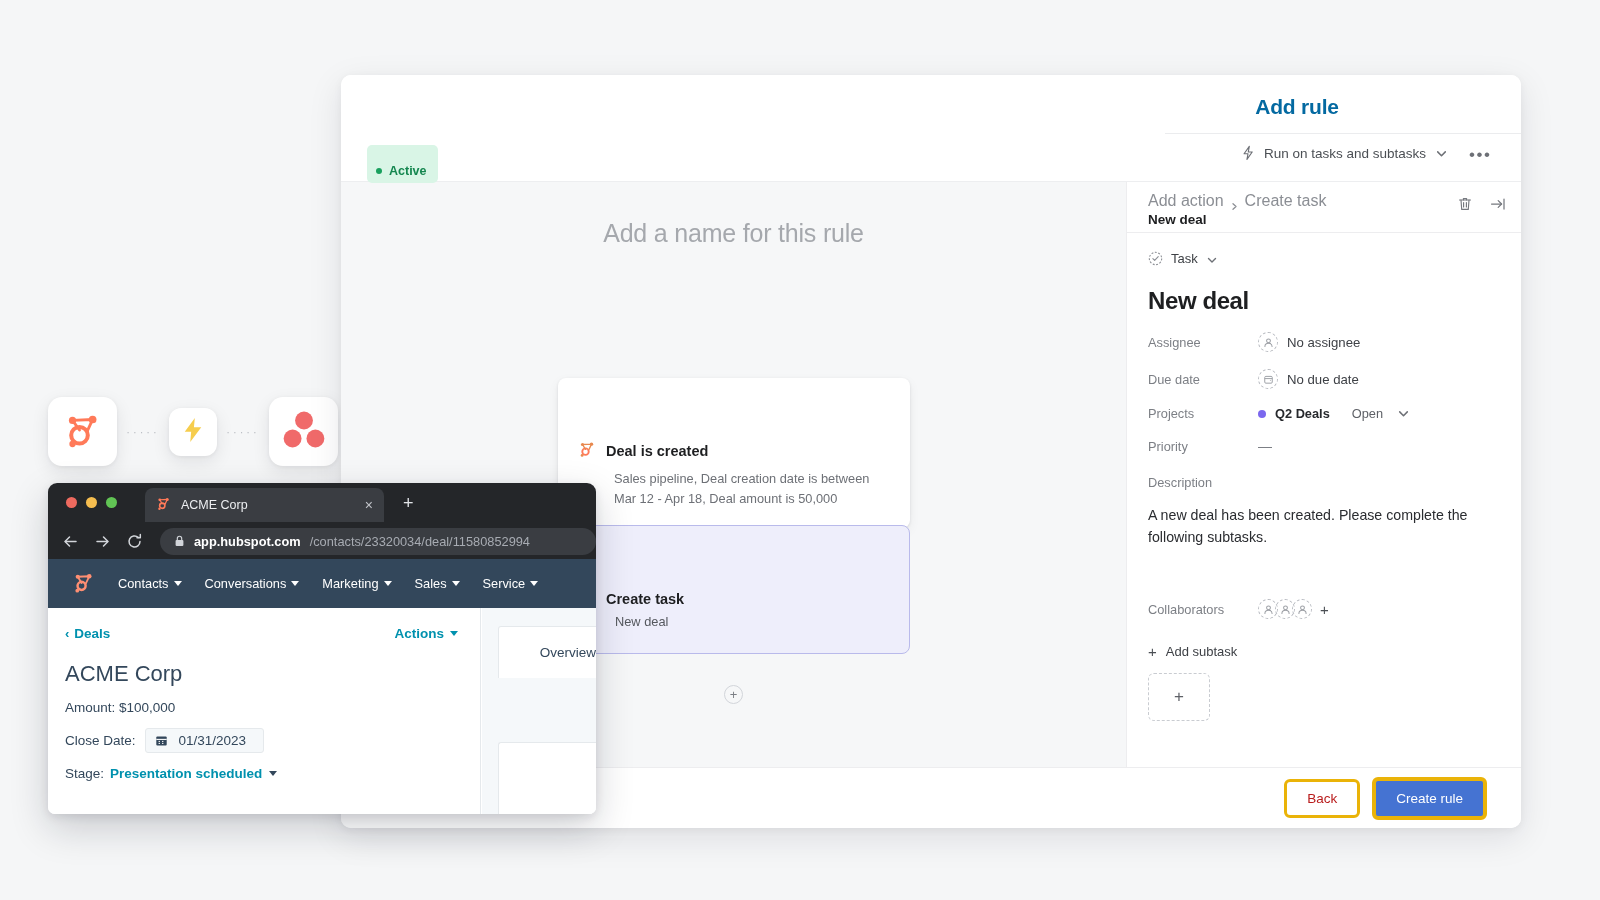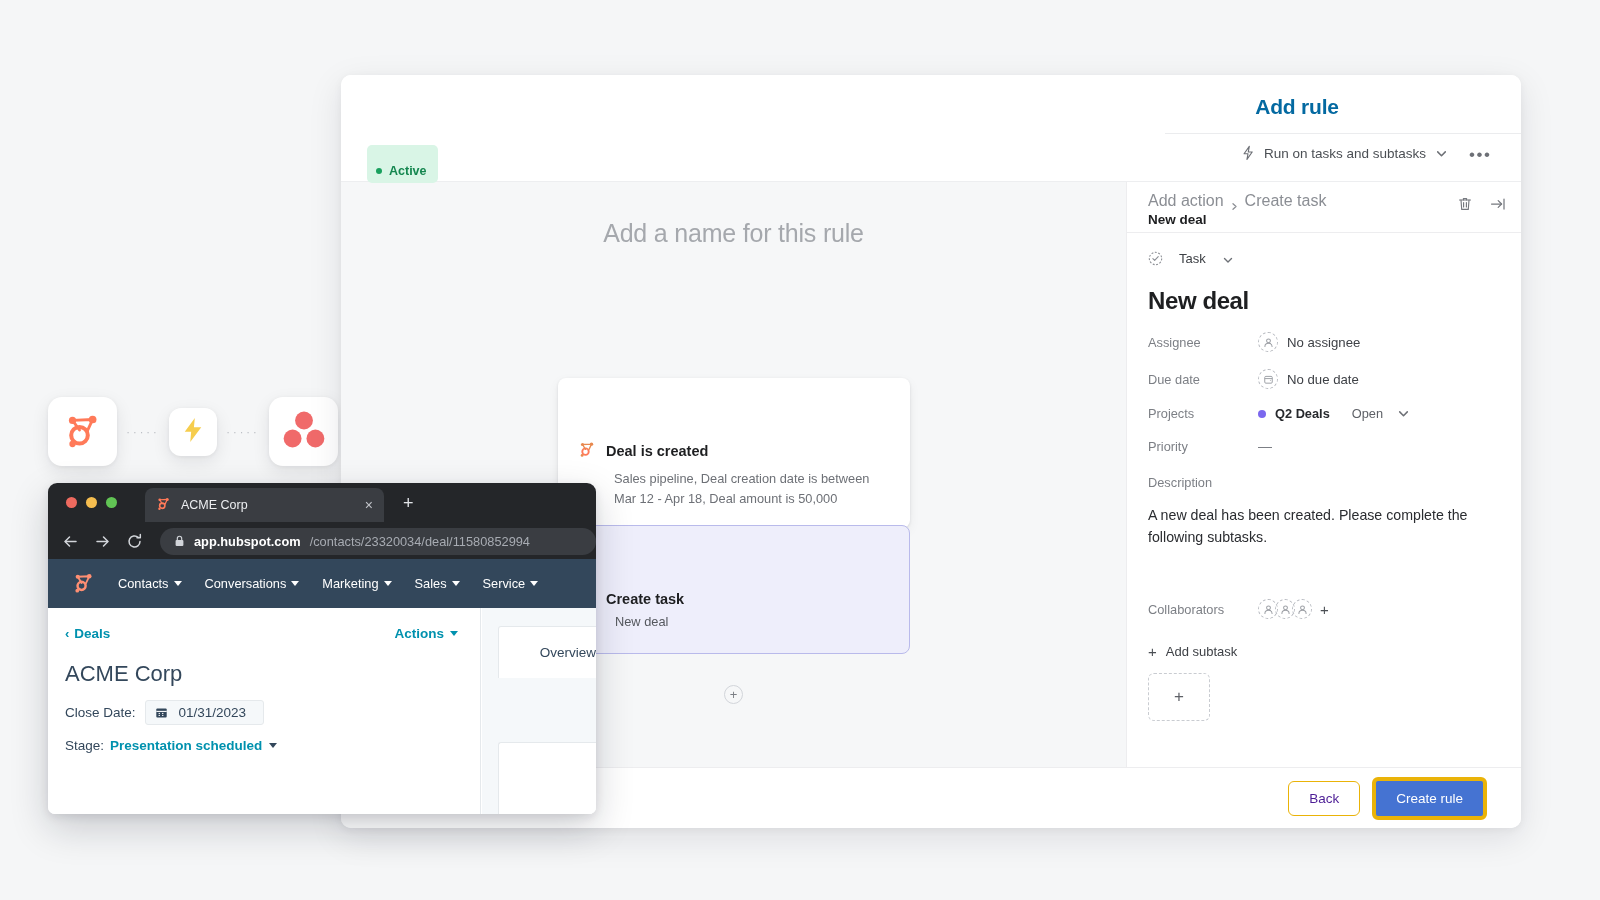--- a/index.html
+++ b/index.html
@@ -115,21 +115,21 @@
     border-bottom: 1px solid #ededef;
     padding: 10px 22px 0 21px;
   }
   .breadcrumb { font-size: 16px; color: #8b8e94; display: flex; align-items: center; gap: 6px;}
   .bc-chev { width: 9px; height: 9px; color: #8b8e94; display:block;}
   .detail-sub { margin-top: 2px; font-size: 13.5px; font-weight: 700; color: #1e1f21; }
   .head-icons { position: absolute; right: 15px; top: 14px; display: flex; gap: 17px; }
   .hic { width: 16px; height: 16px; color: #76797f; display: block; }
 
   .detail-body { padding: 18px 21px 0 21px; }
-  .task-chip { display: flex; align-items: flex-end; gap: 16px; font-size: 13px; color: #3e4146; }
+  .task-chip { display: flex; align-items: flex-end; gap: 8px; font-size: 13px; color: #3e4146; }
   .task-chip .chev { width: 12px; height: 12px; }
   .dcheck { width: 15px; height: 15px; color: #8b8e94; display: block; }
 
   .task-title { margin-top: 21px; font-size: 24px; font-weight: 700; color: #1e1f21; letter-spacing:-.4px;}
 
   .frow { display: flex; align-items: center; margin-top: 17px; }
   .flabel { width: 110px; font-size: 12.8px; color: #7c7f85; flex: none; }
   .fval { display: flex; align-items: center; gap: 9px; font-size: 13.2px; color: #3e4146; }
   .dashed-av {
     width: 20px; height: 20px; border-radius: 50%;
@@ -167,21 +167,21 @@
     position: absolute; left: 0; right: 0; bottom: 0; height: 61px;
     background: #fff; border-top: 1px solid #ededef;
     display: flex; align-items: center; justify-content: flex-end;
     padding-right: 34px; gap: 12px;
   }
   .btn {
     font-family: "Liberation Sans", sans-serif;
     font-size: 13.5px; border-radius: 6px; cursor: pointer;
   }
   .btn-back {
-    background: #fff; border: 1px solid #eab308; color: #4c1d95;
+    background: #fff; border: 3px solid #eab308; color: #b91c1c;
     padding: 9px 20px;
   }
   .btn-create {
     background: #4573d2; border: 4px solid #eab308; color: #fff;
     padding: 10px 20px;
   }
 
   
   .int-row { position: absolute; left: 48px; top: 397px; display: flex; align-items: center; }
   .int-tile {
@@ -598,20 +598,21 @@
           <span class="deals-link">
             <span style="font-size:13px">‹</span>
             <span>Deals</span>
           </span>
           <span class="actions-link">
             <span>Actions</span>
             <span class="caret"></span>
           </span>
         </div>
         <div class="hs-h1">ACME Corp</div>
+        <div class="hs-line">Amount: $100,000</div>
         <div class="hs-line">
           <span>Close Date:</span>
           <span class="date-box">
             <span class="cal-ic">
               <svg viewBox="0 0 13 13" fill="none" stroke="currentColor" stroke-width="1.1">
                   <rect x="1.3" y="2.4" width="10.4" height="9.2" rx="1" fill="currentColor" stroke="none"></rect>
                   <path d="M1.3 5.4 H11.7" stroke="#fff"></path>
                   <path d="M3.6 7.4 H5 M7 7.4 H8.4 M3.6 9.4 H5 M7 9.4 H8.4" stroke="#fff" stroke-width="1"></path>
                 </svg>
             </span>

